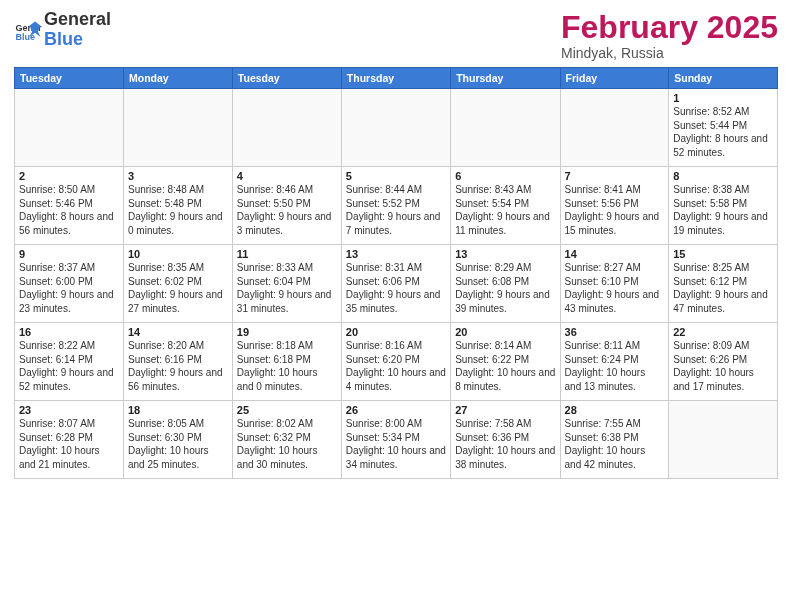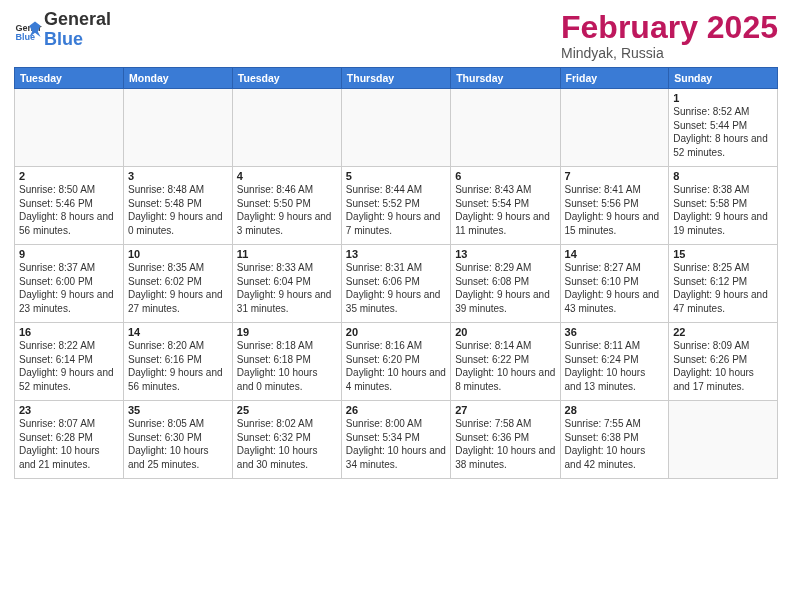--- a/index.html
+++ b/index.html
@@ -273,21 +273,21 @@
           </td>
         </tr>
         <tr>
           <td>
             <span class="day-num">23</span>
             <div class="day-info">Sunrise: 8:07 AM
 Sunset: 6:28 PM
 Daylight: 10 hours and 21 minutes.</div>
           </td>
           <td>
-            <span class="day-num">35</span>
+            <span class="day-num">18</span>
             <div class="day-info">Sunrise: 8:05 AM
 Sunset: 6:30 PM
 Daylight: 10 hours and 25 minutes.</div>
           </td>
           <td>
             <span class="day-num">25</span>
             <div class="day-info">Sunrise: 8:02 AM
 Sunset: 6:32 PM
 Daylight: 10 hours and 30 minutes.</div>
           </td>

